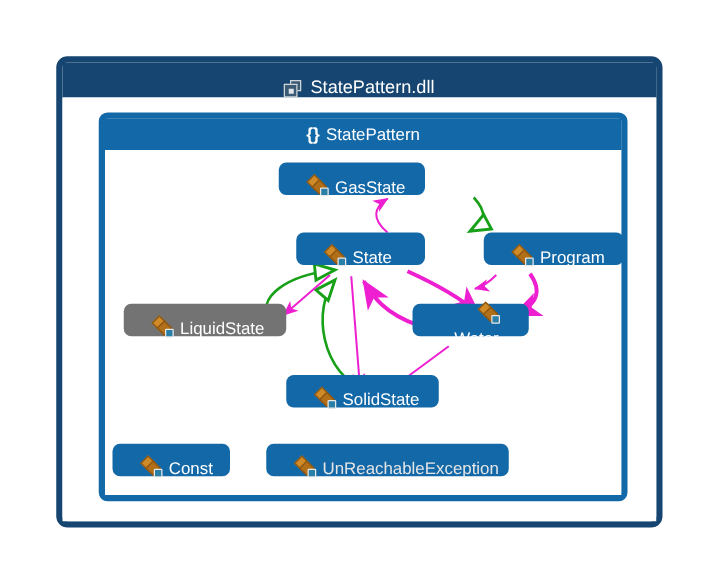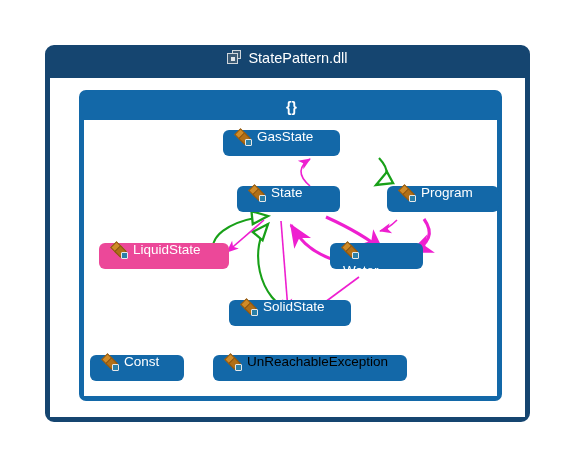--- a/index.html
+++ b/index.html
@@ -19,21 +19,21 @@
     width:485px; height:377px;
     border:5px solid #154570;
     border-radius:9px;
     background:#ffffff;
     box-sizing:border-box;
   }
   #assembly-header{
     height:28px;
     background:#154570;
     display:flex;
-    align-items:flex-start;
+    align-items:flex-end;
     justify-content:center;
     gap:7px;
     color:#ffffff;
     font-size:14.5px;
   }
   #assembly-body{
     position:absolute;
     left:0;top:28px;right:0;bottom:0;
     background:#ffffff;
   }
@@ -75,23 +75,23 @@
     pointer-events:none;
   }
 
   
   .class-node{
     position:absolute;
     height:26px;
     background:#1368a8;
     border-radius:6px;
     display:flex;
-    align-items:flex-start;
+    align-items:flex-end;
     gap:6px;
-    padding:0 13px;
+    padding:0 24px;
     box-sizing:border-box;
     color:#ffffff;
     font-size:13.5px;
     white-space:nowrap;
     z-index:5;
     cursor:default;
   }
   .node-label{line-height:1;}
 
   
@@ -161,20 +161,21 @@
     </span>
     <span>StatePattern.dll</span>
   </div>
 
   <div id="assembly-body">
 
     <div id="namespace-container" style="border-color: rgb(19, 104, 168);">
 
       <div id="namespace-header" style="background: rgb(19, 104, 168);">
         <span class="ns-icon">{ }</span>
+        <span>StatePattern</span>
       </div>
 
       <div id="namespace-body">
         <div id="graph-canvas">
 
           <svg id="edge-layer" viewBox="0 0 413 281" preserveAspectRatio="none">
             <defs>
 
               <marker id="mk-ref" markerWidth="9" markerHeight="9" refX="7.4" refY="3.6" orient="auto" markerUnits="strokeWidth">
                 <path d="M0.4,0.4 L8,3.6 L0.4,6.8 L2.4,3.6 Z" fill="#ee1fd0"></path>
@@ -234,21 +235,21 @@
 
           <div class="class-node" id="node-program" style="left: 291px; top: 66px; width: 112px; background: rgb(19, 104, 168); color: rgb(255, 255, 255); margin-left: 12px;">
             <span class="class-icon">
               <span class="di d1"></span>
                 <span class="di d2"></span>
                 <span class="badge"></span>
             </span>
             <span class="node-label">Program</span>
           </div>
 
-          <div class="class-node" id="node-liquidstate" style="left: 15px; top: 123px; width: 130px; background: #ec4899; color: rgb(255, 255, 255);">
+          <div class="class-node" id="node-liquidstate" style="left: 15px; top: 123px; width: 130px; background: #737373; color: rgb(255, 255, 255);">
             <span class="class-icon">
               <span class="di d1"></span>
                 <span class="di d2"></span>
                 <span class="badge"></span>
             </span>
             <span class="node-label">LiquidState</span>
           </div>
 
           <div class="class-node" id="node-water" style="left: 246px; top: 123px; width: 93px; background: rgb(19, 104, 168); color: rgb(255, 255, 255); flex-direction: column;">
             <span class="class-icon">
@@ -270,21 +271,21 @@
 
           <div class="class-node" id="node-solidstate" style="left: 145px; top: 180px; width: 122px; background: rgb(19, 104, 168); color: rgb(255, 255, 255);">
             <span class="class-icon">
               <span class="di d1"></span>
                 <span class="di d2"></span>
                 <span class="badge"></span>
             </span>
             <span class="node-label">SolidState</span>
           </div>
 
-          <div class="class-node" id="node-unreachableexception" style="left: 129px; top: 235px; width: 194px; background: rgb(19, 104, 168); color: #000000;">
+          <div class="class-node" id="node-unreachableexception" style="left: 129px; top: 235px; width: 194px; background: rgb(19, 104, 168); color: #e5e5e5;">
             <span class="class-icon">
               <span class="di d1"></span>
                 <span class="di d2"></span>
                 <span class="badge"></span>
             </span>
             <span class="node-label">UnReachableException</span>
           </div>
 
         </div>
       </div>

